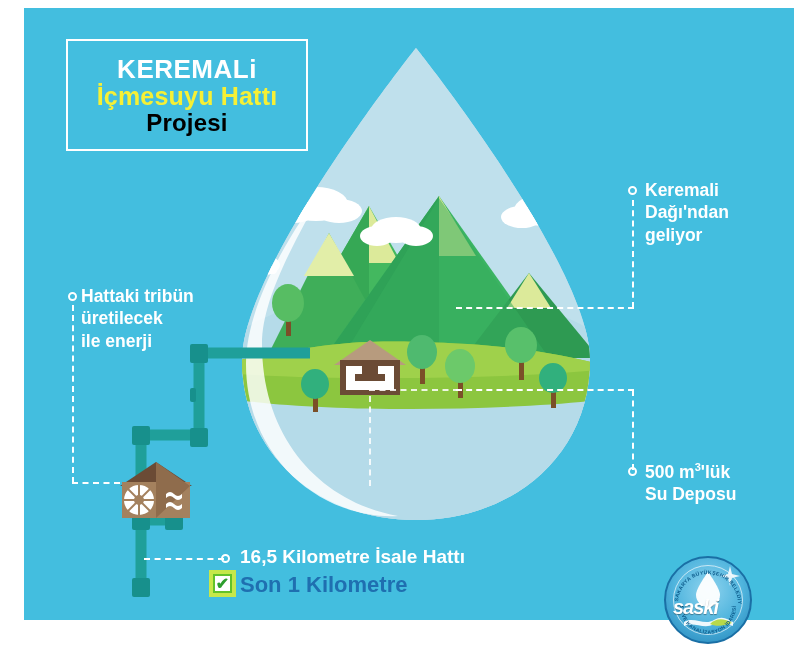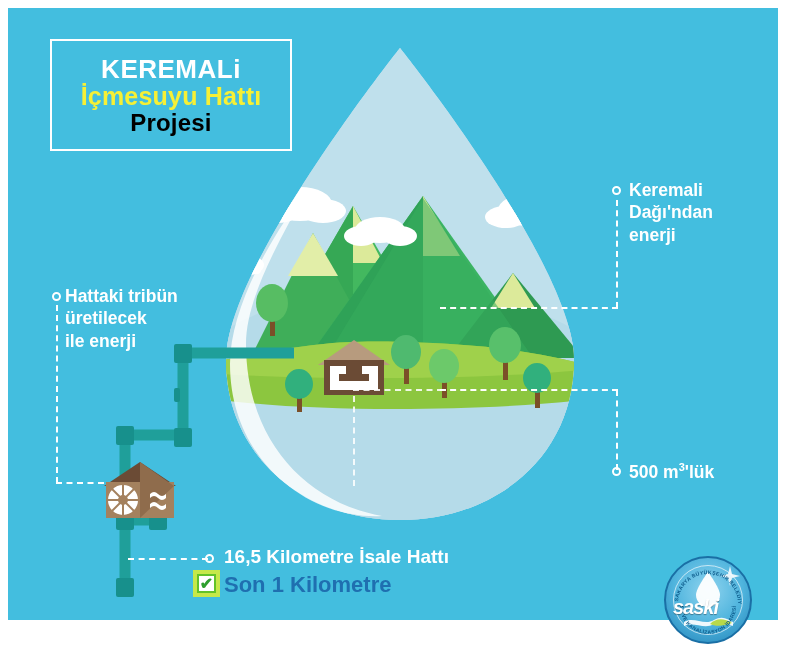--- a/index.html
+++ b/index.html
@@ -2,21 +2,21 @@
 <html><head>
 <meta charset="utf-8">
 <style>
   html,body{margin:0;padding:0;background:#ffffff;}
   body{width:800px;height:654px;overflow:hidden;font-family:"Liberation Sans",sans-serif;}
 
   #stage{position:relative;width:800px;height:654px;background:#ffffff;}
 
   
   #panel{
-    position:absolute;left:8px;top:8px;width:770px;height:612px;
+    position:absolute;left:24px;top:8px;width:770px;height:612px;
     background:#43bedf;overflow:hidden;
   }
 
   
   #title-box{
     position:absolute;left:42px;top:31px;width:242px;height:112px;
     border:2px solid #ffffff;box-sizing:border-box;
     display:flex;flex-direction:column;align-items:center;justify-content:center;
     line-height:1.08;
   }
@@ -263,26 +263,27 @@
     <div id="title-box">
       <div class="t1">KEREMALi</div>
       <div class="t2">İçmesuyu Hattı</div>
       <div class="t3">Projesi</div>
     </div>
 
     <div class="ring" id="ring-mountain"></div>
     <div class="label" id="lbl-mountain">
       <div>Keremali</div>
       <div>Dağı'ndan</div>
-      <div>enerji</div>
+      <div>geliyor</div>
     </div>
 
     <div class="ring" id="ring-depot"></div>
     <div class="label" id="lbl-depot">
       <div><span>500 m</span><span class="sup">3</span><span>'lük</span></div>
+      <div>Su Deposu</div>
     </div>
 
     <div class="ring" id="ring-turbine"></div>
     <div class="label" id="lbl-turbine">
       <div>Hattaki tribün</div>
       <div>üretilecek</div>
       <div>ile enerji</div>
     </div>
 
     <div class="ring" id="ring-isale"></div>

